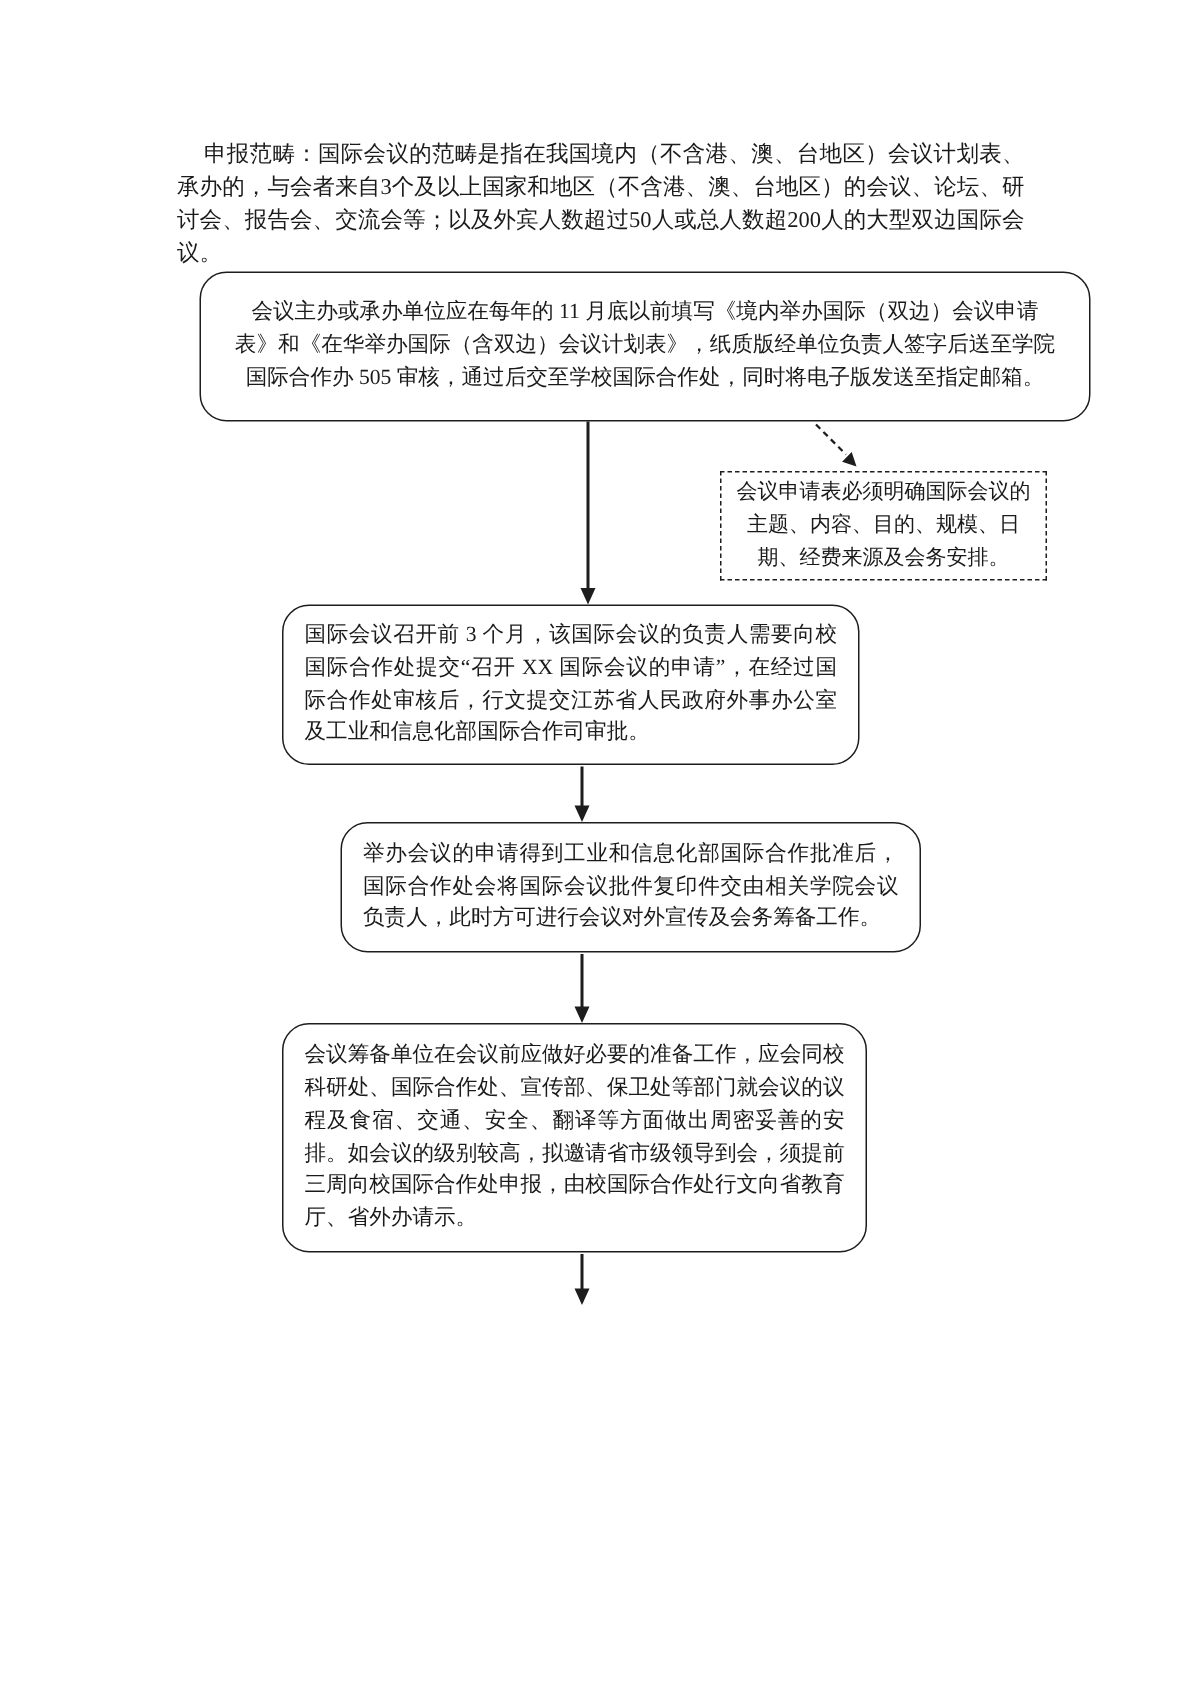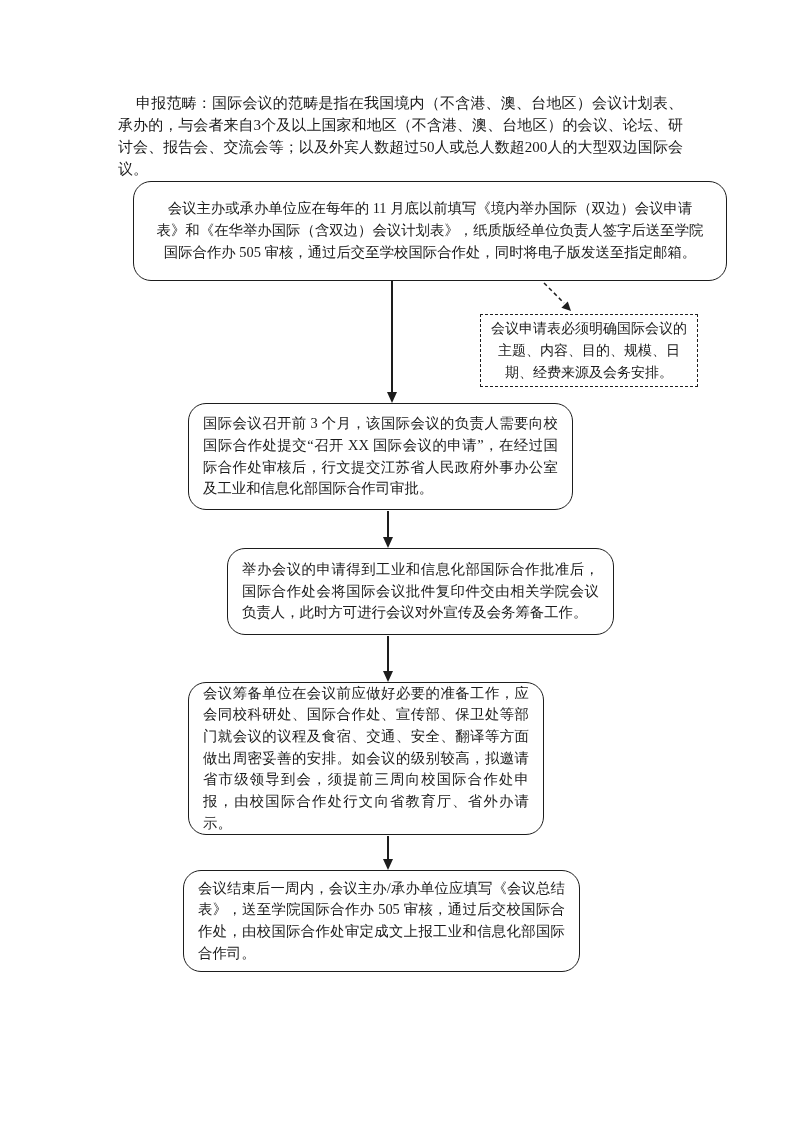--- a/index.html
+++ b/index.html
@@ -35,21 +35,21 @@
     background: #ffffff;
     display: flex;
     flex-direction: column;
     justify-content: center;
     font-size: 14.4px;
     line-height: 21.7px;
   }
   .box1 { left: 133px; top: 181px; width: 594px; height: 100px; padding: 4px 21px; text-align: center; }
   .box2 { left: 188px; top: 403px; width: 385px; height: 107px; padding: 15px 14px; text-align: justify; }
   .box3 { left: 188px; top: 548px; width: 387px; height: 87px;  padding: 4px 14px; text-align: justify; margin-left: 39px; }
-  .box4 { left: 188px; top: 682px; width: 356px; height: 153px; padding: 4px 14px; text-align: justify; }
+  .box4 { left: 188px; top: 682px; width: 390px; height: 153px; padding: 4px 14px; text-align: justify; }
   .box5 { left: 183px; top: 870px; width: 397px; height: 102px; padding: 4px 14px; text-align: justify; }
   .note-box {
     position: absolute;
     left: 480px;
     top: 314px;
     width: 218px;
     height: 73px;
     box-sizing: border-box;
     border: 1.5px dashed #1d1d1d;
     background: #ffffff;
@@ -130,15 +130,14 @@
     <div class="head"></div>
   </div>
 
   <div class="flow-box box4">会议筹备单位在会议前应做好必要的准备工作，应会同校科研处、国际合作处、宣传部、保卫处等部门就会议的议程及食宿、交通、安全、翻译等方面做出周密妥善的安排。如会议的级别较高，拟邀请省市级领导到会，须提前三周向校国际合作处申报，由校国际合作处行文向省教育厅、省外办请示。</div>
 
   <div class="arrow-v arrow4">
     <div class="shaft"></div>
     <div class="head"></div>
   </div>
 
-  <div class="flow-box box5">会议结束后一周内，会议主办/承办单位应填写《会议总结表》，送至学院国际合作办 505 审核，通过后交校国际合作处，由校国际合作处审定成文上报工业和信息化部国际合作司。</div>
 
 </div>
 
 </body></html>

